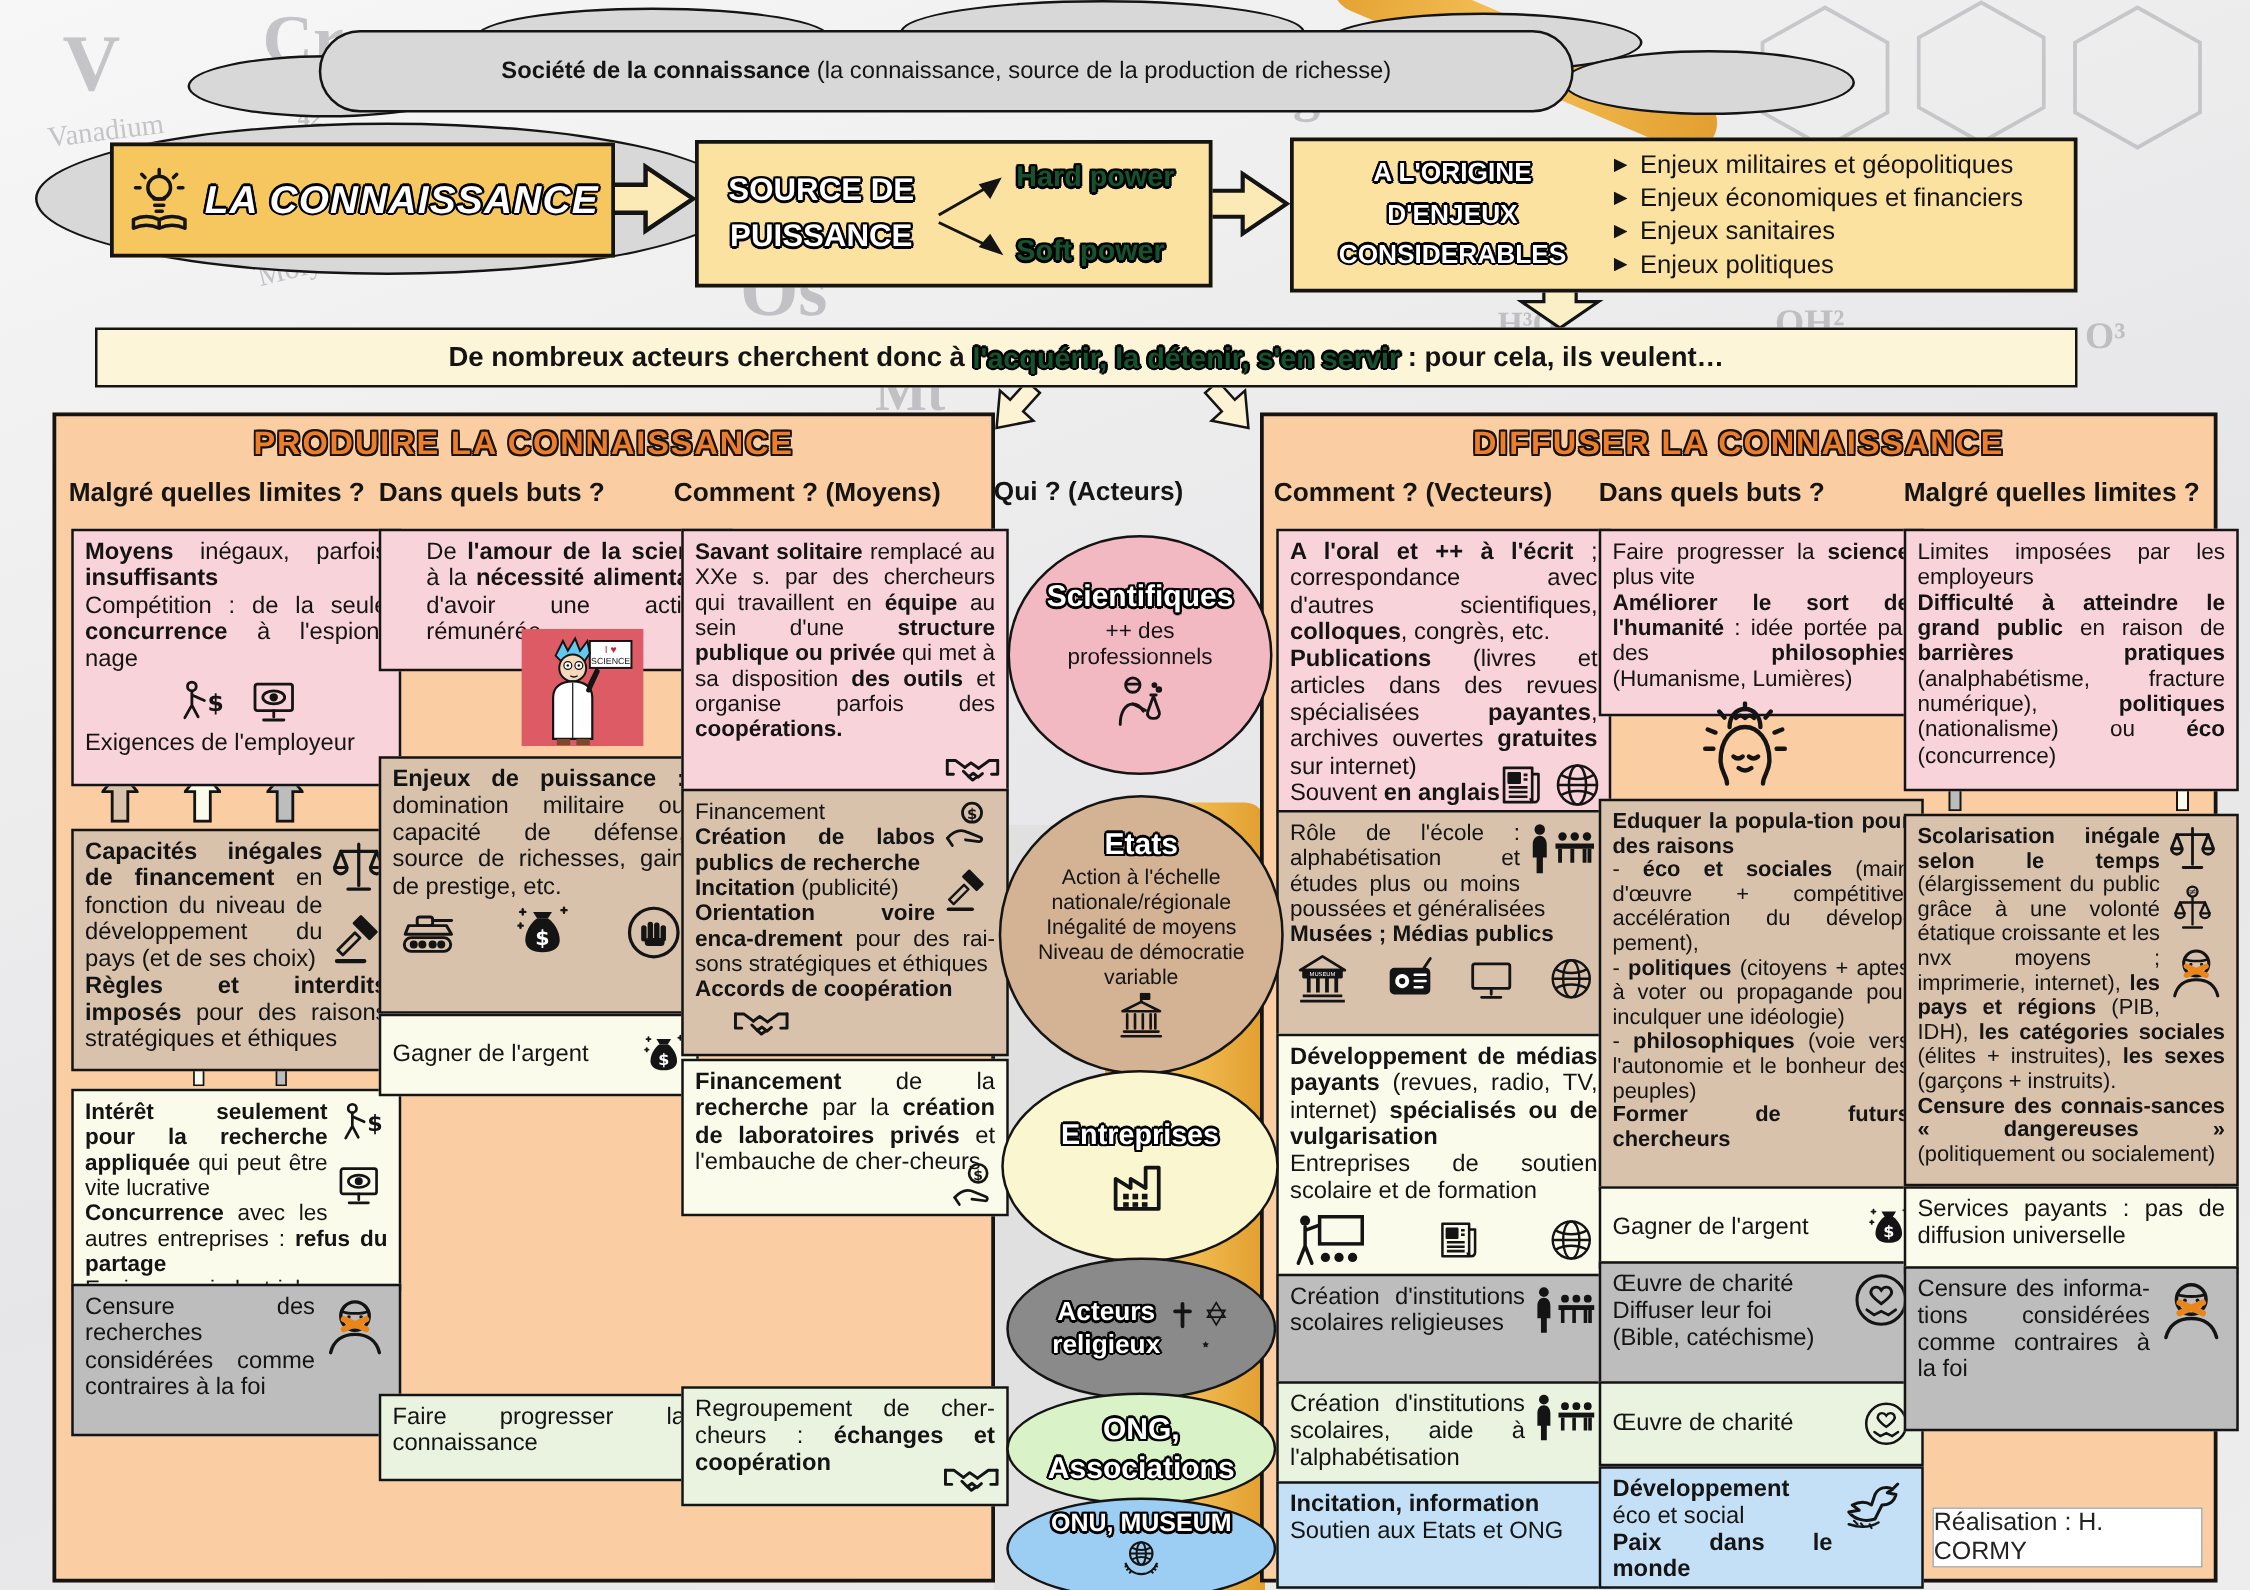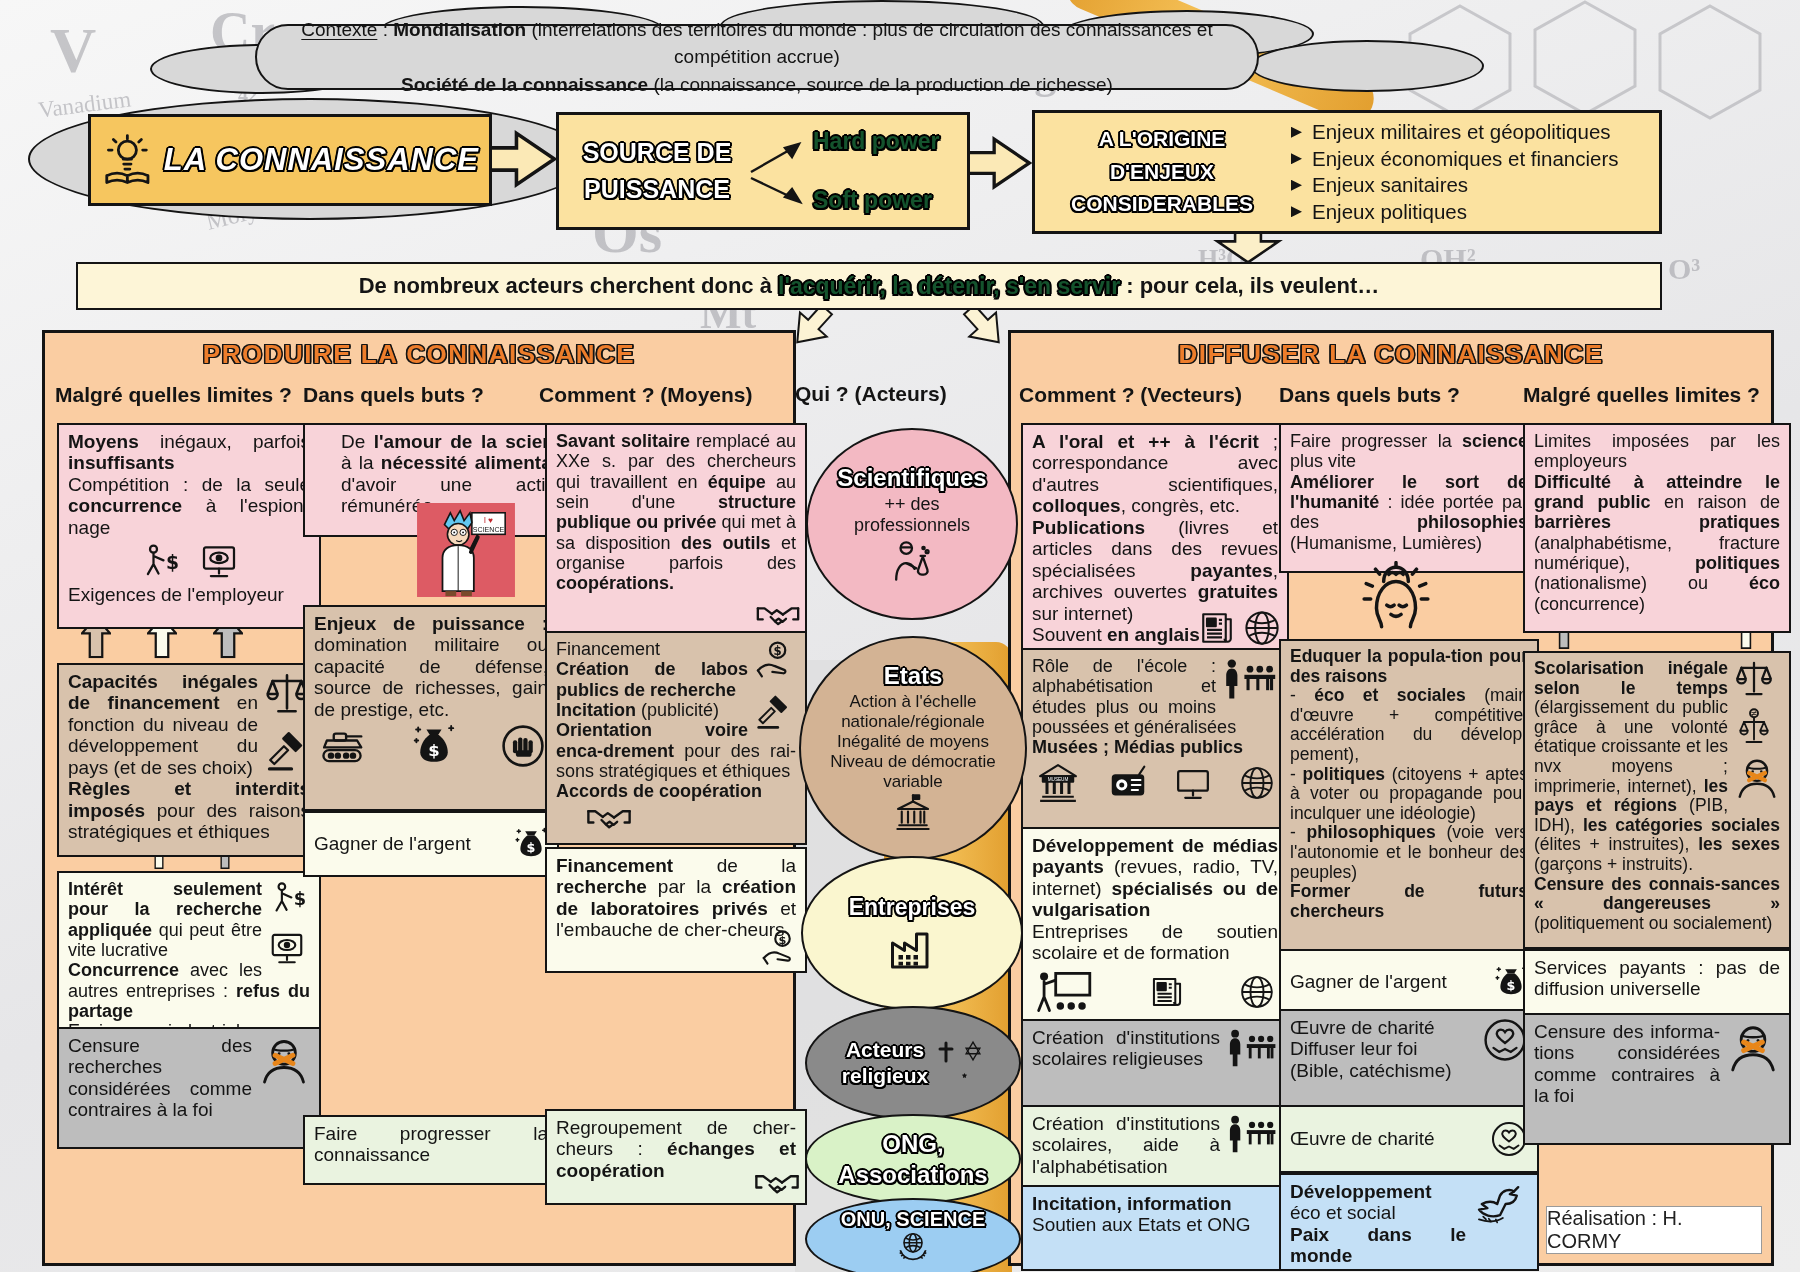--- a/index.html
+++ b/index.html
@@ -352,21 +352,20 @@
   <div class="decor tube" style="left:1055px;top:20px;width:330px;height:46px;border-radius:24px;transform:rotate(23deg);"></div>
   <div class="decor" style="left:795px;top:660px;width:88px;height:612px;background:#dedede;opacity:.75;border-radius:10px 10px 0 0;"></div>
   <div class="decor tube" style="left:884px;top:642px;width:128px;height:630px;border-radius:16px 16px 0 0;"></div>
 
   <div class="cloudbump" style="left:380px;top:6px;width:280px;height:44px;"></div>
   <div class="cloudbump" style="left:720px;top:0px;width:320px;height:48px;"></div>
   <div class="cloudbump" style="left:1060px;top:10px;width:250px;height:44px;"></div>
   <div class="cloudbump" style="left:150px;top:44px;width:220px;height:46px;"></div>
   <div class="cloudbump" style="left:1250px;top:40px;width:230px;height:48px;"></div>
   <div class="cloud" style="left:255px;top:24px;width:1000px;height:62px;display:flex;flex-direction:column;justify-content:center;text-align:center;font-size:19px;line-height:1.45;">
-    <span><u>Contexte</u> : <b>Mondialisation</b> (interrelations des territoires du monde : plus de circulation des connaissances et compétition accrue)</span>
     <span><b>Société de la connaissance</b> (la connaissance, source de la production de richesse)</span>
   </div>
 
   <div class="cloudbump" style="left:28px;top:98px;width:560px;height:118px;border-radius:50%;"></div>
   <div style="position:absolute;left:88px;top:114px;width:378px;height:86px;background:#F6C65F;border:3px solid #141414;display:flex;align-items:center;gap:10px;padding:0 10px;z-index:3;">
     <svg class="ic" width="62" height="62">
         <use href="#s-bulb"></use>
       </svg>
     <span class="bw" style="font-size:31px;letter-spacing:1px;white-space:nowrap;font-style:italic;">LA CONNAISSANCE</span>
   </div>
@@ -608,21 +607,21 @@
           <use href="#s-crescent"></use>
         </svg>
     </span>
   </div>
 
   <div class="bubble" style="left:805px;top:1114px;width:192px;height:78px;background:#D9F2C7;">
     <span class="bw" style="font-size:24px;line-height:1.3;">ONG,<br>Associations</span>
   </div>
 
   <div class="bubble" style="left:805px;top:1198px;width:192px;height:66px;background:#9CCDF2;justify-content:flex-start;padding-top:8px;">
-    <span class="bw" style="font-size:20px;">ONU, SCIENCE</span>
+    <span class="bw" style="font-size:20px;">ONU, MUSEUM</span>
     <svg class="ic" width="34" height="34" style="margin-top:-2px;">
         <use href="#s-unicef"></use>
       </svg>
   </div>
 
   <section class="panel" style="left:1008px;top:330px;width:760px;height:930px;">
     <div class="ptitle">DIFFUSER LA CONNAISSANCE</div>
     <div class="colhead" style="left:8px;top:50px;width:252px;">Comment ? (Vecteurs)</div>
     <div class="colhead" style="left:268px;top:50px;width:238px;">Dans quels buts ?</div>
     <div class="colhead" style="left:512px;top:50px;width:246px;">Malgré quelles limites ?</div>

